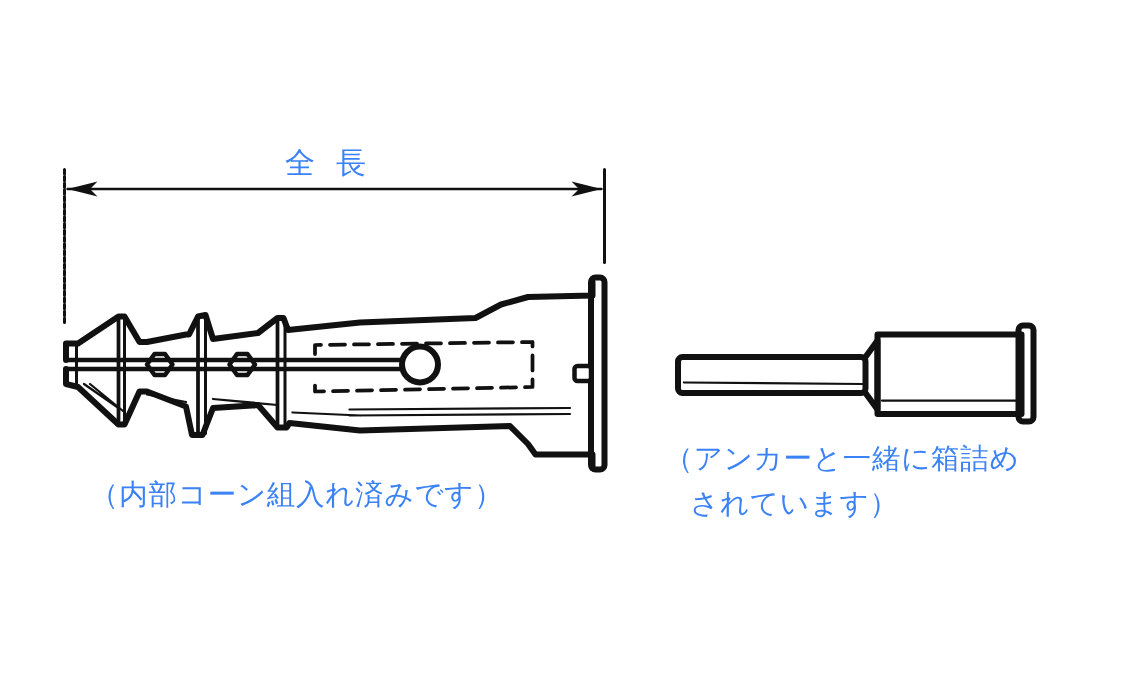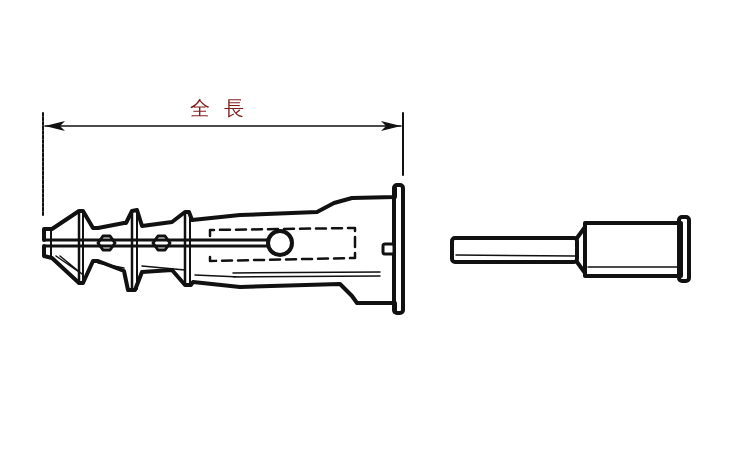--- a/index.html
+++ b/index.html
@@ -1,19 +1,19 @@
 <!DOCTYPE html>
 <html><head>
   <meta charset="utf-8">
   <style>
     html, body { margin: 0; padding: 0; background: #ffffff; }
     body { width: 750px; height: 450px; position: relative; overflow: hidden;
            font-family: "DejaVu Sans", sans-serif; color: #111111; }
     .canvas { position: absolute; left: 0; top: 0; width: 750px; height: 450px; }
-    .label { position: absolute; font-size: 19px; line-height: 22px; white-space: nowrap; color: #7f1d1d; letter-spacing: 0.5px; text-align: center; }
+    .label { position: absolute; font-size: 19px; line-height: 22px; white-space: nowrap; color: #3b82f6; letter-spacing: 0.5px; text-align: center; }
     .label.title { font-size: 20px; letter-spacing: 14px; }
     svg .ink { stroke: #111; fill: none; stroke-linecap: round; stroke-linejoin: round; }
   </style>
 </head>
 <body>
 
 <div class="canvas">
 
   <svg width="750" height="450" viewBox="0 0 750 450" xmlns="http://www.w3.org/2000/svg">
 
@@ -68,13 +68,16 @@
       <line class="ink" x1="456" y1="255" x2="575" y2="256" stroke-width="1.5"></line>
       <path class="ink" stroke-width="4" d="M577 238 L585 227 L585 273 L577 262"></path>
       <path class="ink" stroke-width="4" d="M585 223 L681 223 L681 276 L585 276 Z"></path>
       <line class="ink" x1="588" y1="267" x2="680" y2="267" stroke-width="1.5"></line>
       <rect x="679" y="217" width="10" height="64" rx="3" fill="none" stroke="#111" stroke-width="4"></rect>
     </g>
   </svg>
 
   
   <div class="label title" style="left:190px; top:97px;">全長</div>
+  <div class="label" style="left:60px; top:319px;">（内部コーン組入れ済みです）</div>
+  <div class="label" style="left:443px; top:295px;">（アンカーと一緒に箱詰め</div>
+  <div class="label" style="left:460px; top:325px;">されています）</div>
 </div>
 
 </body></html>

